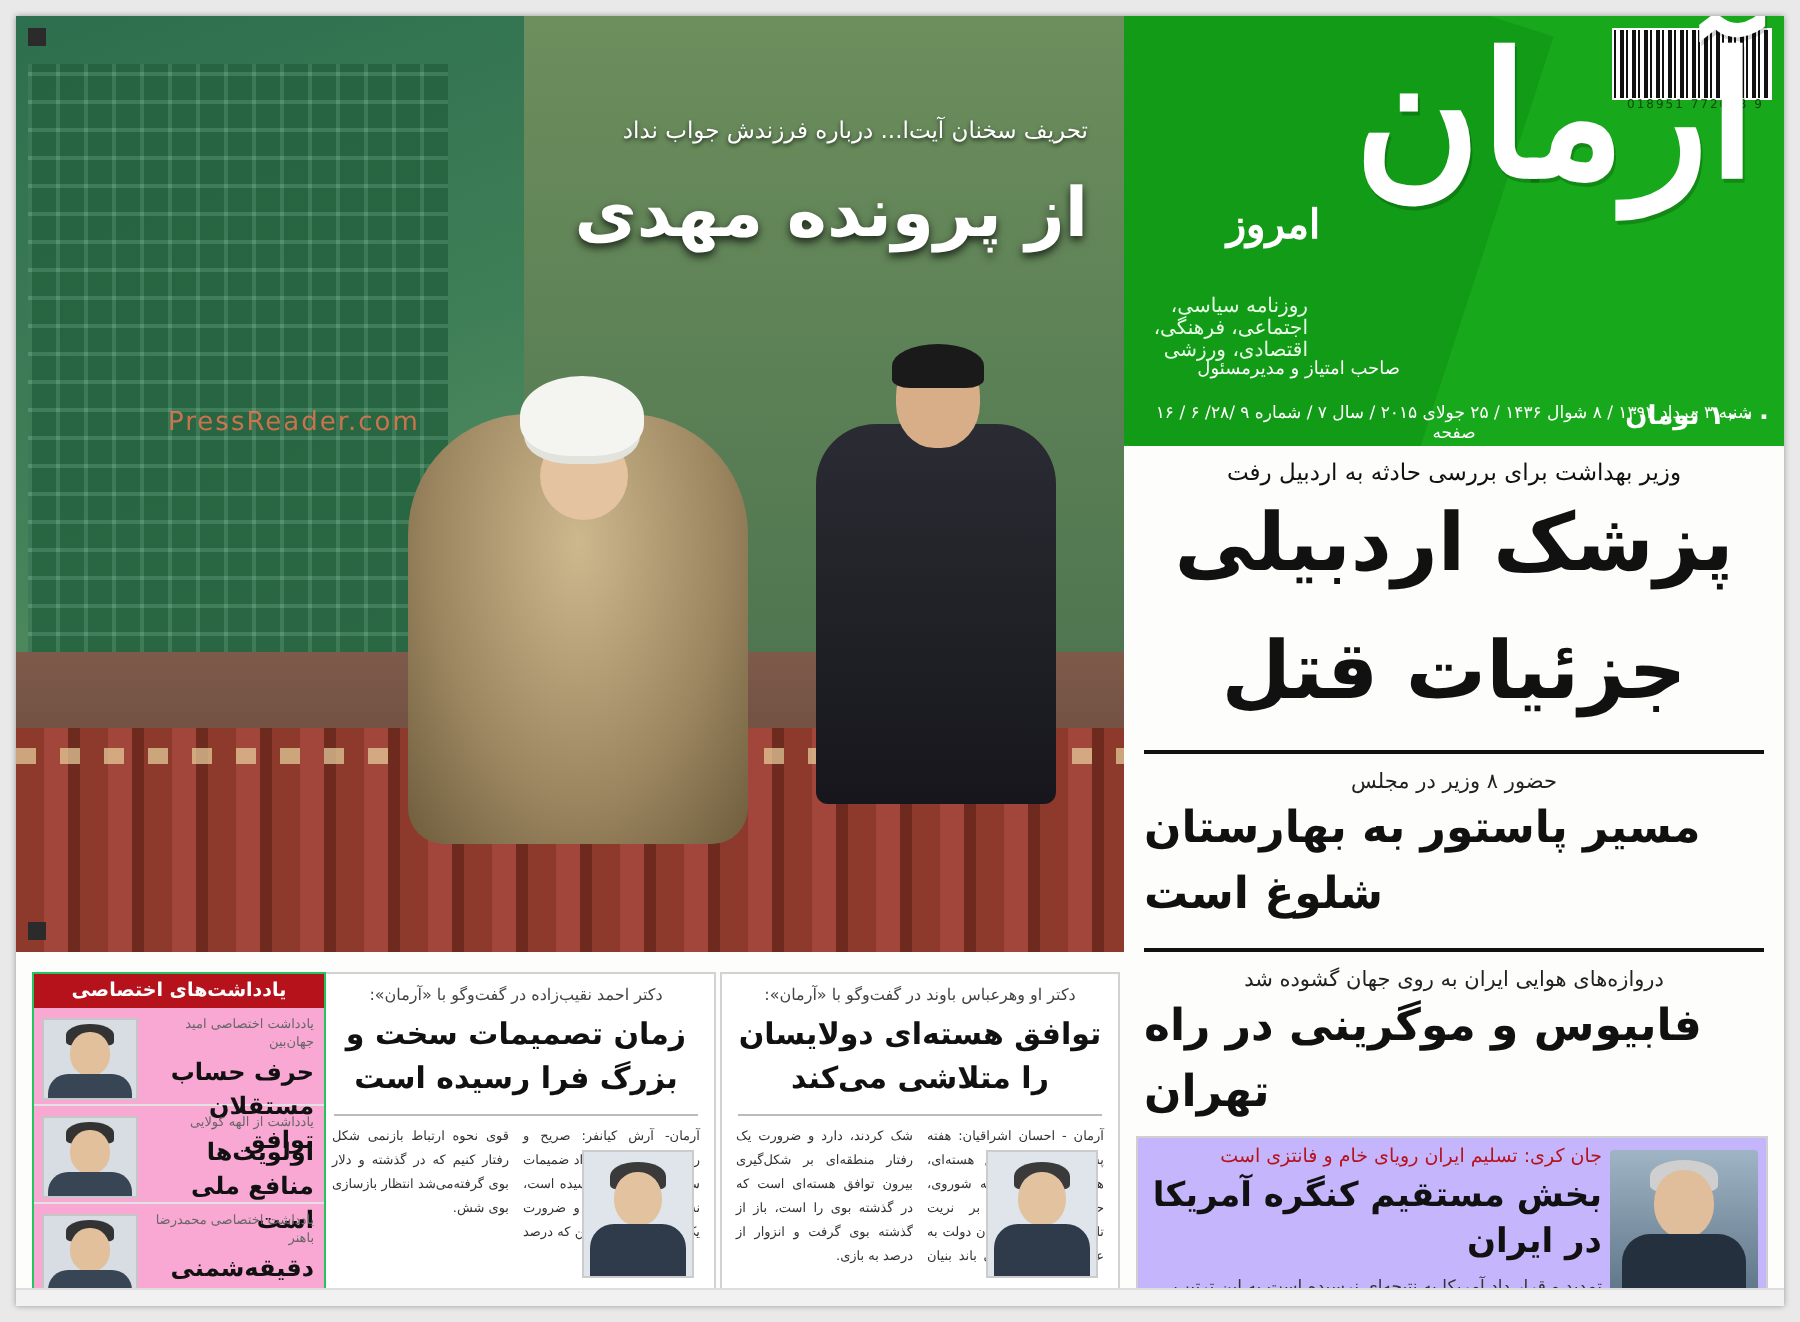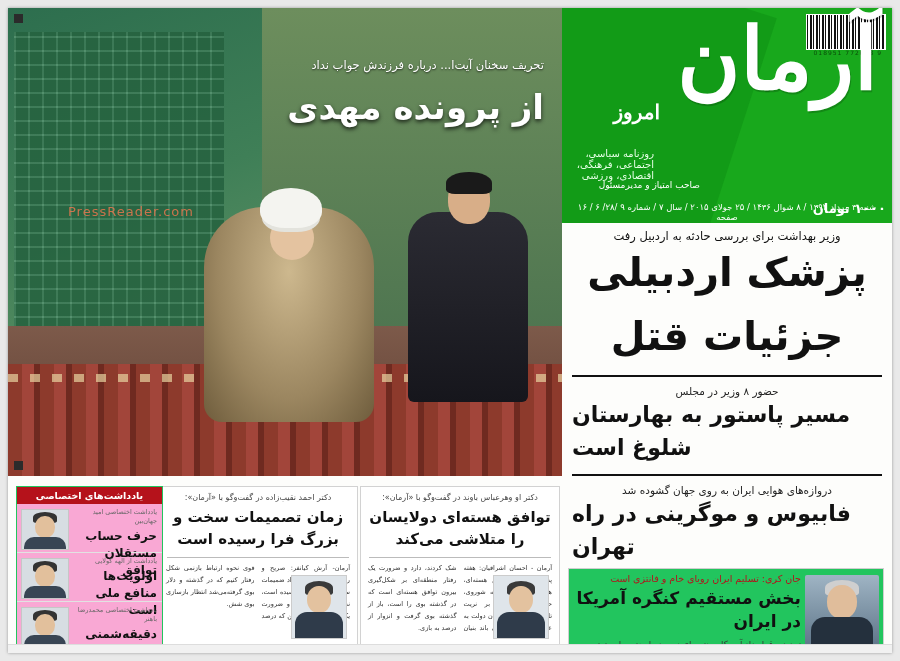--- a/index.html
+++ b/index.html
@@ -247,21 +247,21 @@
   }
   .ph-title {
     font-size: 34px;
     font-weight: bold;
     color: #ffffff;
     line-height: 1.5;
     text-shadow: 0 2px 4px rgba(0,0,0,.75);
   }
   .ph-watermark {
     position: absolute;
-    left: 60px;
+    left: 76px;
     top: 196px;
     font-size: 13px;
     color: rgba(255,120,80,0.75);
     letter-spacing: 1px;
   }
   .corner-mark {
     position: absolute;
     width: 9px;
     height: 9px;
     background: #2b2b2b;
@@ -313,21 +313,21 @@
   }
 
   
   .kerry-box {
     position: absolute;
     right: 8px;
     top: 560px;
     width: 314px;
     height: 85px;
     border: 1px solid #cfcfcf;
-    background: #22c55e;
+    background: #c4b5fd;
     overflow: hidden;
   }
   .kerry-photo {
     position: absolute;
     right: 4px;
     top: 6px;
     width: 74px;
     height: 74px;
     background: linear-gradient(180deg,#9fb4c4,#5d7487);
     border-radius: 2px;

